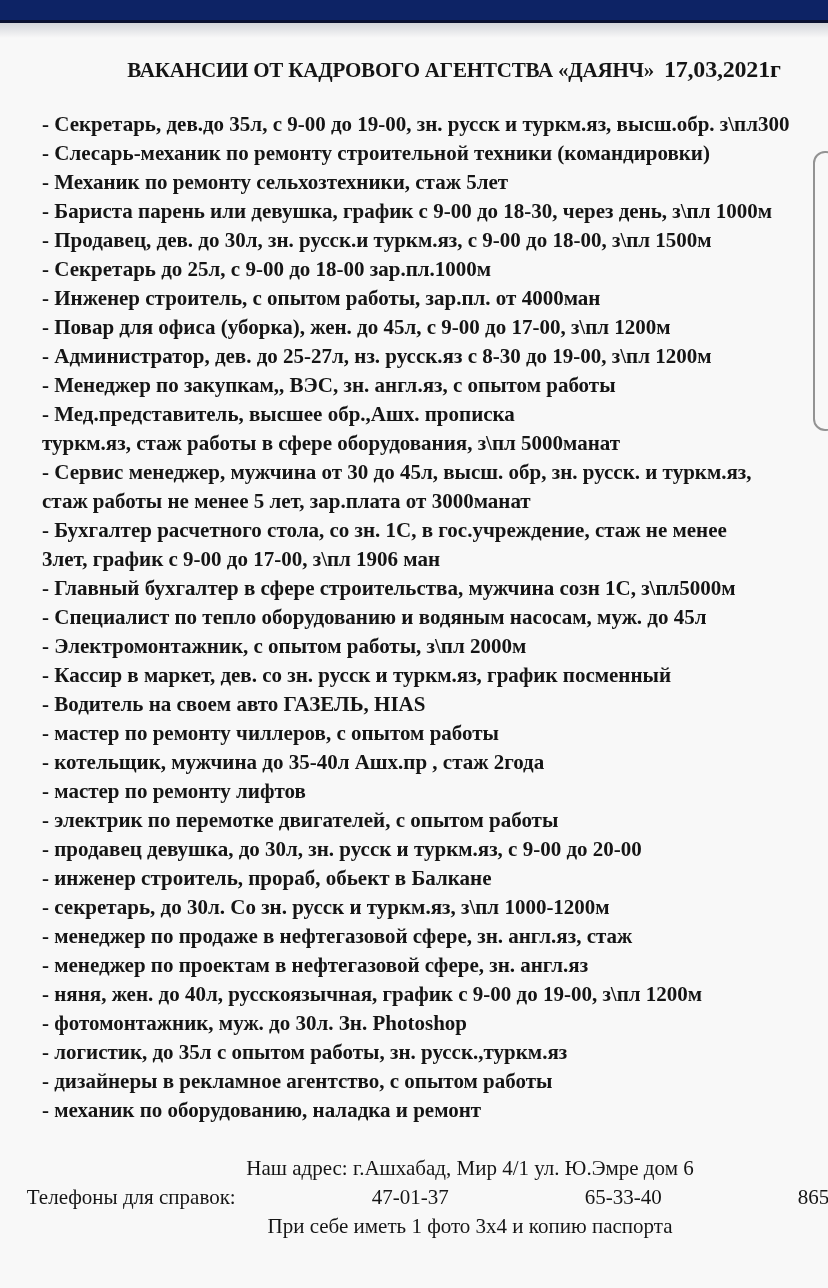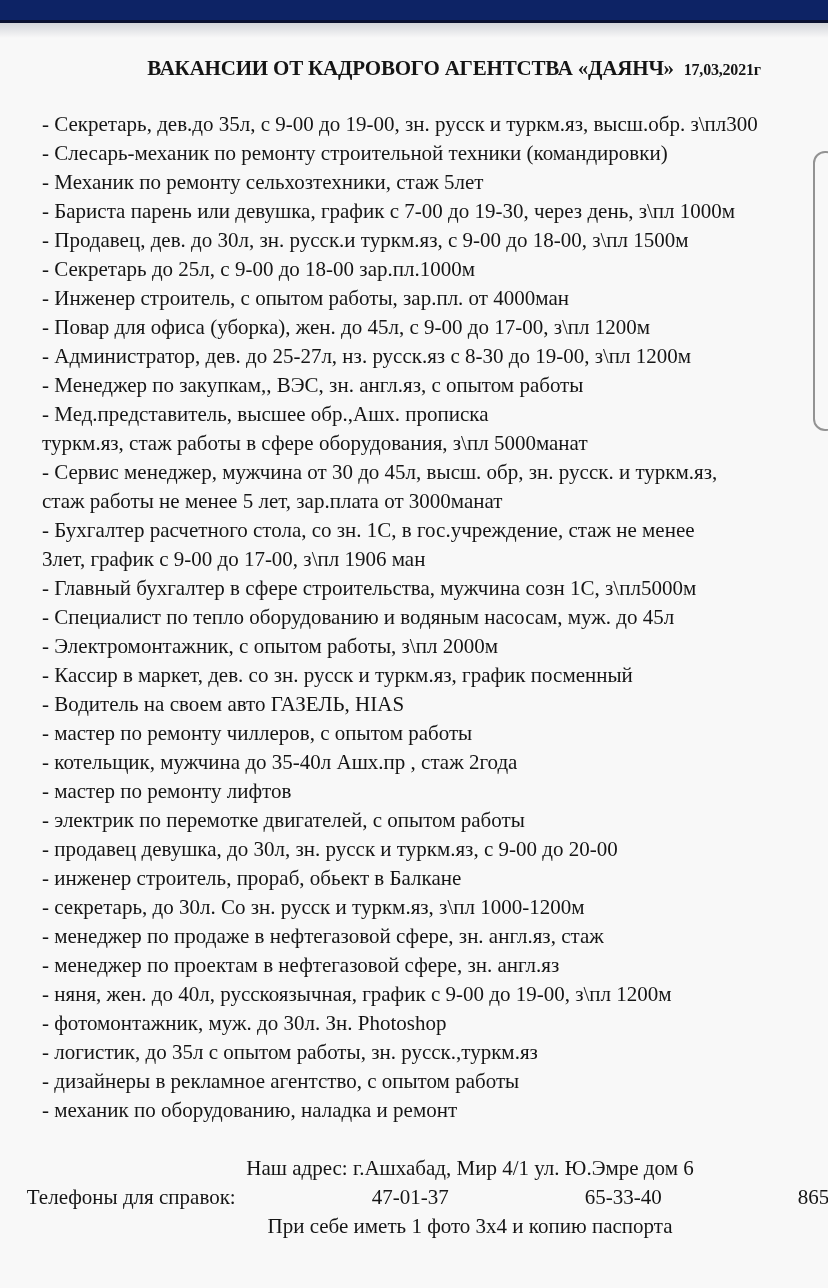--- a/index.html
+++ b/index.html
@@ -29,24 +29,25 @@
   .doc-title {
     position: absolute; top: 56px; left: 0;
     width: 828px;
     padding-left: 80px; box-sizing: border-box;
     text-align: center;
     font-weight: bold;
     white-space: nowrap;
     letter-spacing: -0.2px;
   }
   .doc-title .main { font-size: 21px; }
-  .doc-title .date { font-size: 16px; margin-left: 6px; }
+  .doc-title .date { font-size: 24px; margin-left: 6px; }
   .vacancy-list {
     position: absolute; top: 110px; left: 0;
     width: 828px;
+    font-weight: bold;
   }
   .vline {
     height: 29px; line-height: 29px;
     padding-left: 42px;
     font-size: 21px;
     white-space: nowrap;
   }
   .vline.cont { }
   .footer {
     position: absolute; top: 1154px; left: 0;
@@ -80,21 +81,21 @@
 
   <div class="doc-title">
     <span class="main">ВАКАНСИИ ОТ КАДРОВОГО АГЕНТСТВА «ДАЯНЧ»</span>
     <span class="date">17,03,2021г</span>
   </div>
 
   <div class="vacancy-list">
       <div class="vline">- Секретарь, дев.до 35л, с 9-00 до 19-00, зн. русск и туркм.яз, высш.обр. з\пл300</div>
       <div class="vline">- Слесарь-механик по ремонту строительной техники (командировки)</div>
       <div class="vline">- Механик по ремонту сельхозтехники, стаж 5лет</div>
-      <div class="vline">- Бариста парень или девушка, график с 7-00 до 19-30, через день, з\пл 1000м</div>
+      <div class="vline">- Бариста парень или девушка, график с 9-00 до 18-30, через день, з\пл 1000м</div>
       <div class="vline">- Продавец, дев. до 30л, зн. русск.и туркм.яз, с 9-00 до 18-00, з\пл 1500м</div>
       <div class="vline">- Секретарь до 25л, с 9-00 до 18-00 зар.пл.1000м</div>
       <div class="vline">- Инженер строитель, с опытом работы, зар.пл. от 4000ман</div>
       <div class="vline">- Повар для офиса (уборка), жен. до 45л, с 9-00 до 17-00, з\пл 1200м</div>
       <div class="vline">- Администратор, дев. до 25-27л, нз. русск.яз с 8-30 до 19-00, з\пл 1200м</div>
       <div class="vline">- Менеджер по закупкам,, ВЭС, зн. англ.яз, с опытом работы</div>
       <div class="vline">- Мед.представитель, высшее обр.,Ашх. прописка</div>
       <div class="vline cont">туркм.яз, стаж работы в сфере оборудования, з\пл 5000манат</div>
       <div class="vline">- Сервис менеджер, мужчина от 30 до 45л, высш. обр, зн. русск. и туркм.яз,</div>
       <div class="vline cont">стаж работы не менее 5 лет, зар.плата от 3000манат</div>

